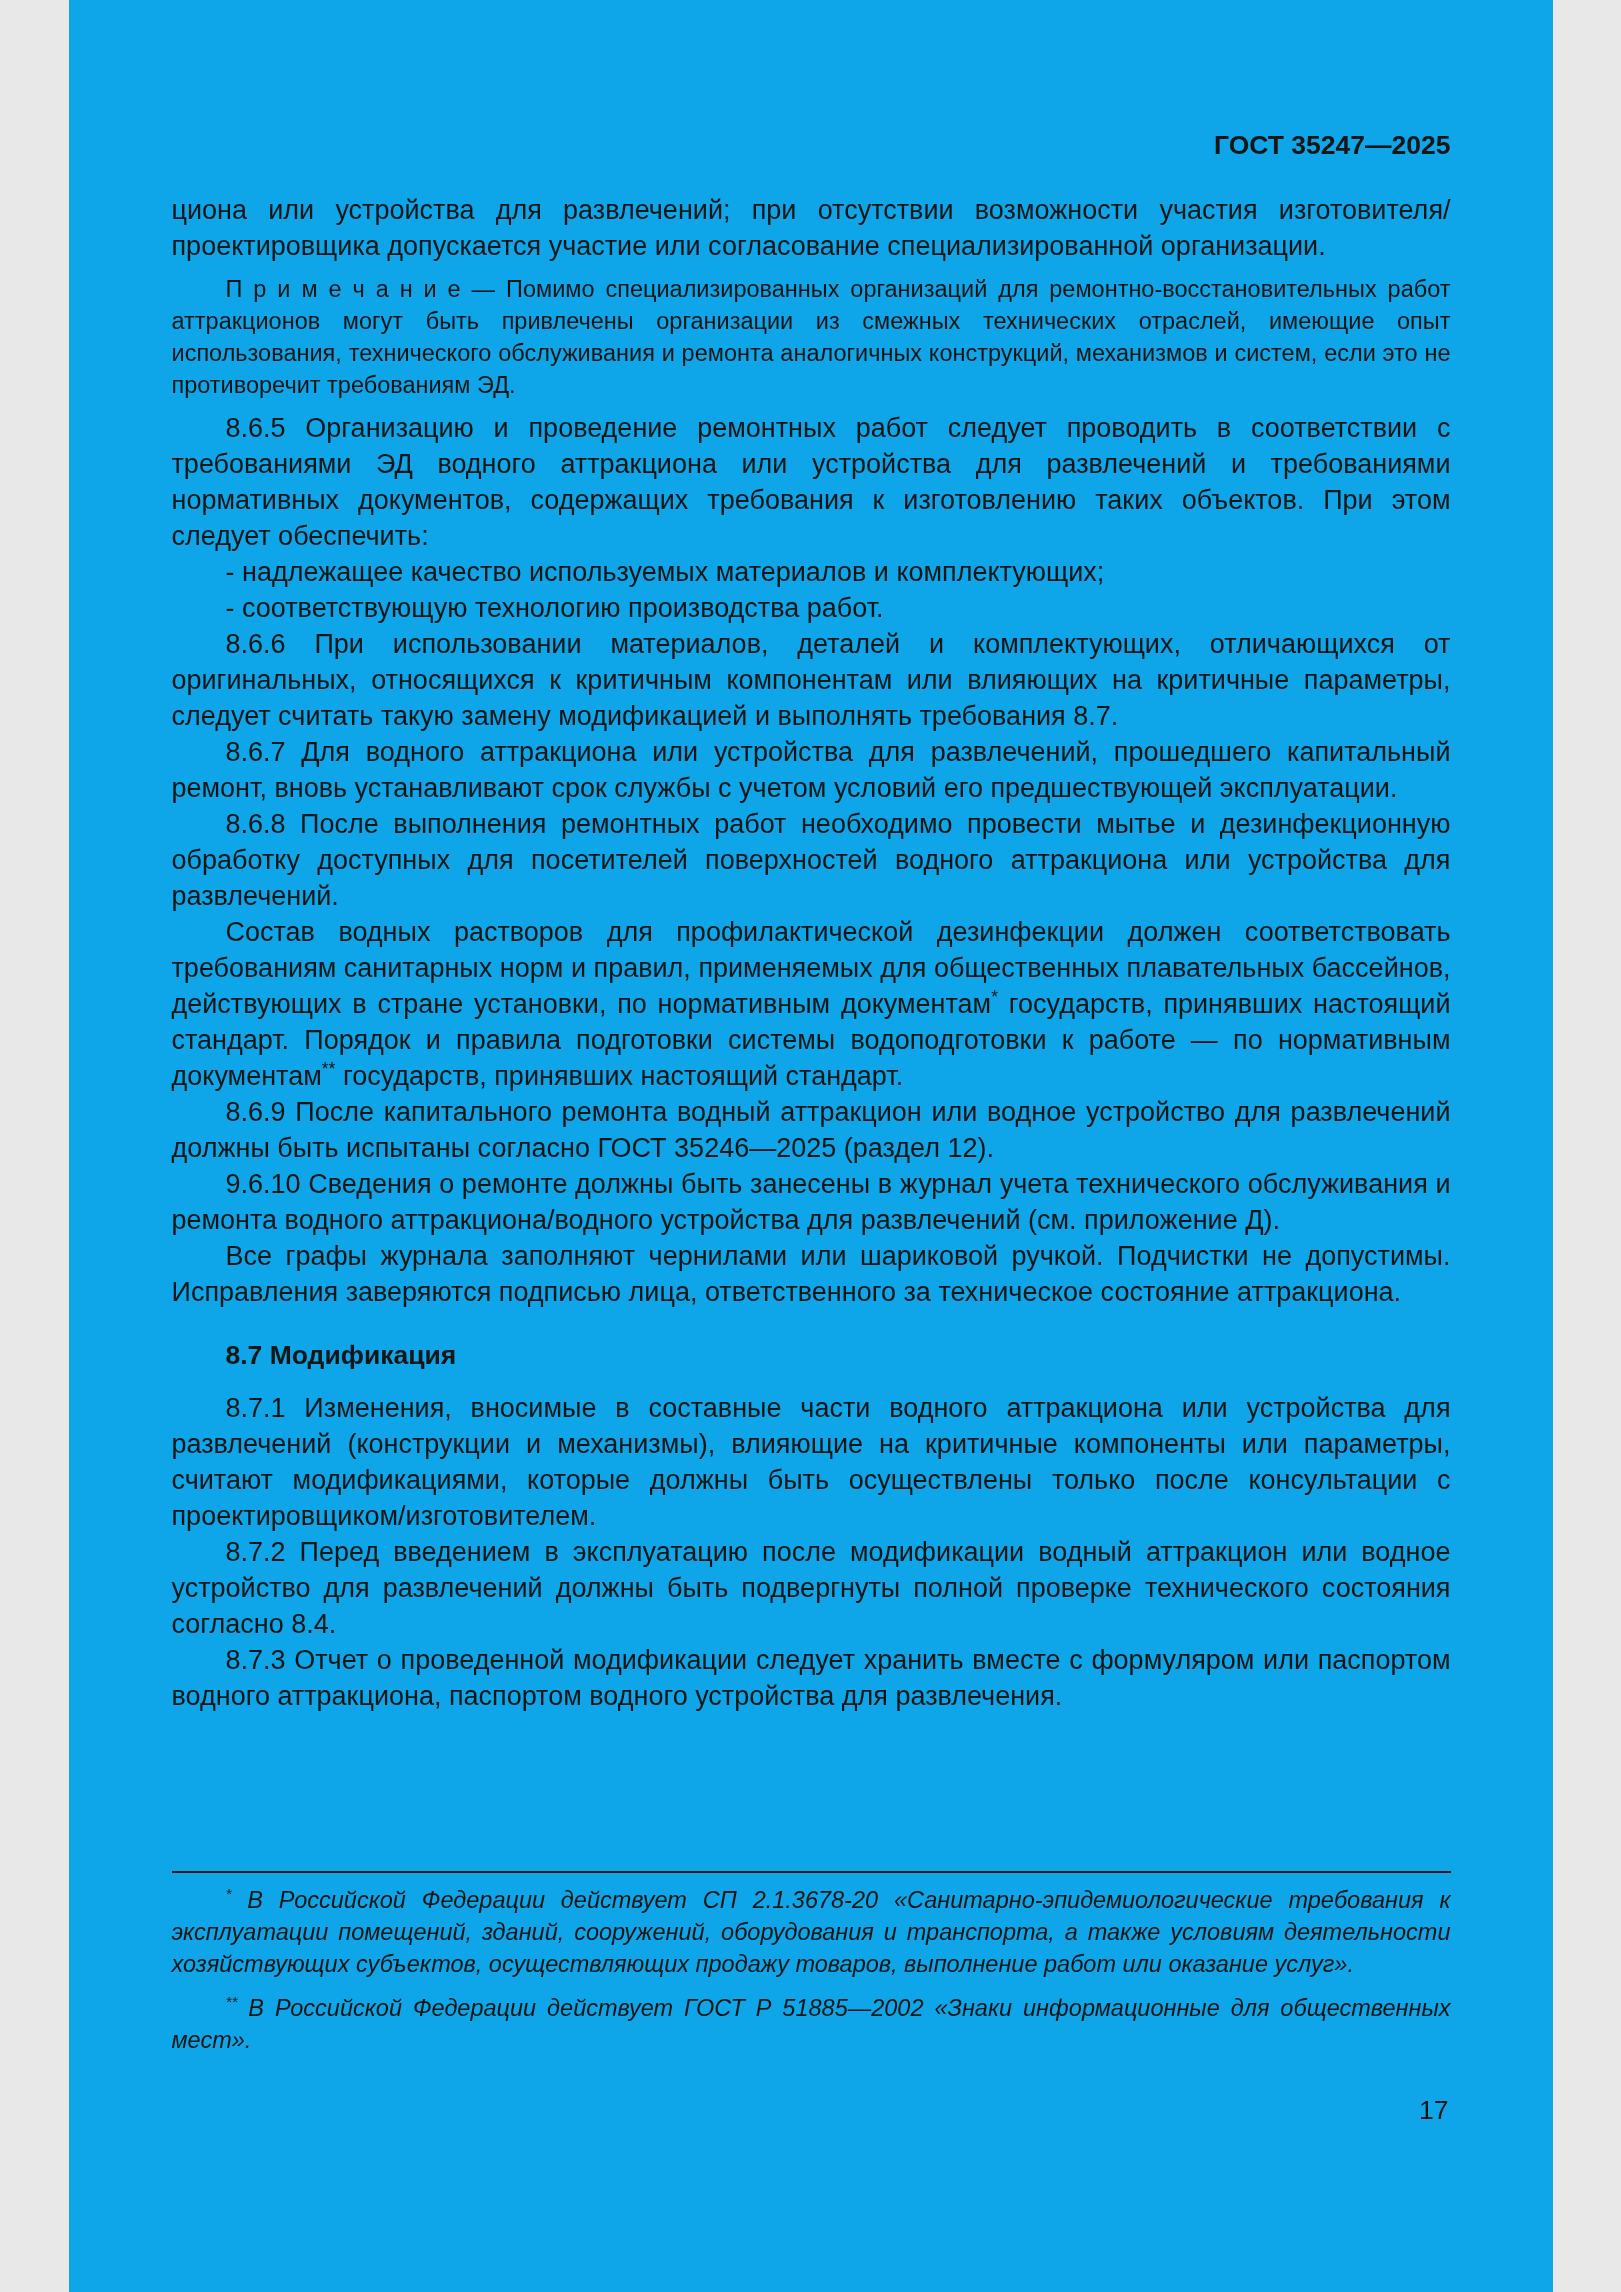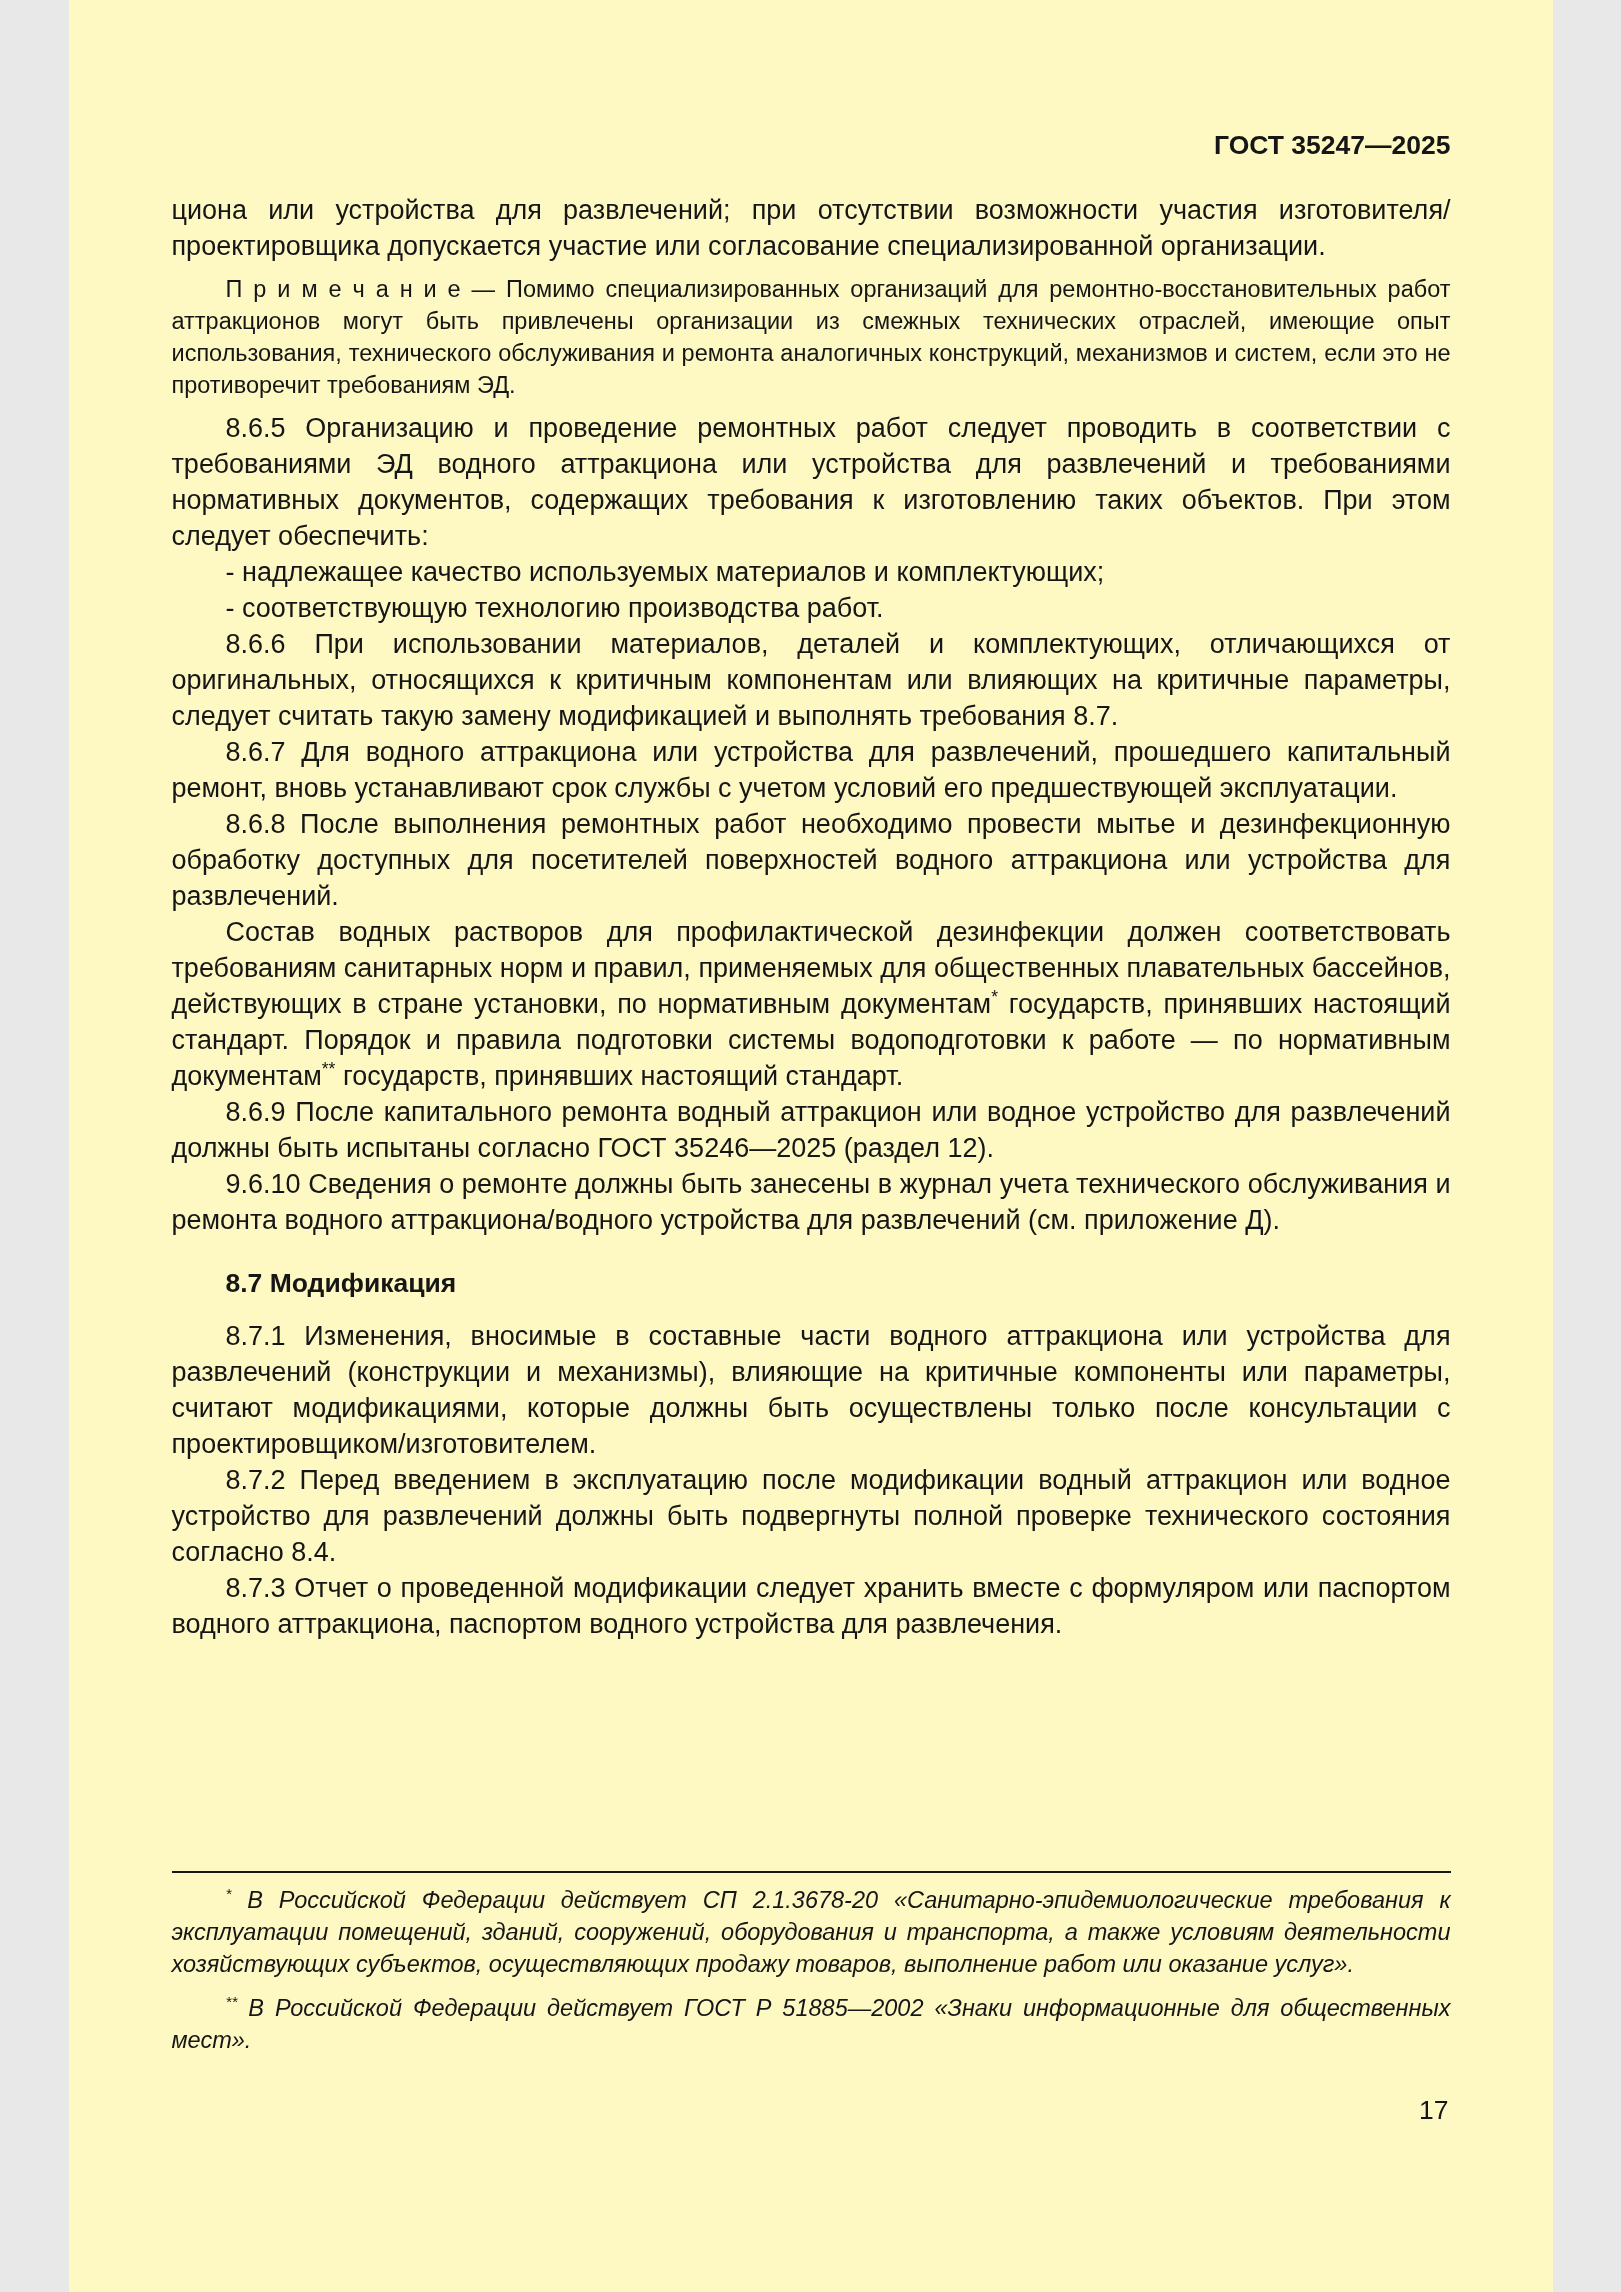--- a/index.html
+++ b/index.html
@@ -1,21 +1,21 @@
 <!DOCTYPE html>
 <html lang="ru"><head>
 <meta charset="utf-8">
 <style>
   html, body { margin: 0; padding: 0; background: #e8e8e8; }
   .page {
     position: relative;
     width: 1484px;
     height: 2293px;
     margin: 0 auto;
-    background: #fef9c3;
+    background: #0ea5e9;
     color: #161616;
     font-family: "Liberation Sans", sans-serif;
     box-sizing: border-box;
     padding: 127px 102px 225px 103px;
     display: flex;
     flex-direction: column;
     overflow: hidden;
   }
   .doc-header {
     text-align: right;
@@ -85,20 +85,21 @@
       <p class="note">П р и м е ч а н и е  — Помимо специализированных организаций для ремонтно-восстановительных работ аттракционов могут быть привлечены организации из смежных технических отраслей, имеющие опыт использования, технического обслуживания и ремонта аналогичных конструкций, механизмов и систем, если это не противоречит требованиям ЭД.</p>
       <p class="para indent">8.6.5  Организацию и проведение ремонтных работ следует проводить в соответствии с требованиями ЭД водного аттракциона или устройства для развлечений и требованиями нормативных документов, содержащих требования к изготовлению таких объектов. При этом следует обеспечить:</p>
       <p class="para indent">-  надлежащее качество используемых материалов и комплектующих;</p>
       <p class="para indent">-  соответствующую технологию производства работ.</p>
       <p class="para indent">8.6.6  При использовании материалов, деталей и комплектующих, отличающихся от оригинальных, относящихся к критичным компонентам или влияющих на критичные параметры, следует считать такую замену модификацией и выполнять требования 8.7.</p>
       <p class="para indent">8.6.7  Для водного аттракциона или устройства для развлечений, прошедшего капитальный ремонт, вновь устанавливают срок службы с учетом условий его предшествующей эксплуатации.</p>
       <p class="para indent">8.6.8  После выполнения ремонтных работ необходимо провести мытье и дезинфекционную обработку доступных для посетителей поверхностей водного аттракциона или устройства для развлечений.</p>
       <p class="para indent">Состав водных растворов для профилактической дезинфекции должен соответствовать требованиям санитарных норм и правил, применяемых для общественных плавательных бассейнов, действующих в стране установки, по нормативным документам<sup>*</sup> государств, принявших настоящий стандарт. Порядок и правила подготовки системы водоподготовки к работе — по нормативным документам<sup>**</sup> государств, принявших настоящий стандарт.</p>
       <p class="para indent">8.6.9  После капитального ремонта водный аттракцион или водное устройство для развлечений должны быть испытаны согласно ГОСТ 35246—2025 (раздел 12).</p>
       <p class="para indent">9.6.10  Сведения о ремонте должны быть занесены в журнал учета технического обслуживания и ремонта водного аттракциона/водного устройства для развлечений (см. приложение Д).</p>
+      <p class="para indent">Все графы журнала заполняют чернилами или шариковой ручкой. Подчистки не допустимы. Исправления заверяются подписью лица, ответственного за техническое состояние аттракциона.</p>
       <p class="heading">8.7  Модификация</p>
       <p class="para indent">8.7.1  Изменения, вносимые в составные части водного аттракциона или устройства для развлечений (конструкции и механизмы), влияющие на критичные компоненты или параметры, считают модификациями, которые должны быть осуществлены только после консультации с проектировщиком/изготовителем.</p>
       <p class="para indent">8.7.2  Перед введением в эксплуатацию после модификации водный аттракцион или водное устройство для развлечений должны быть подвергнуты полной проверке технического состояния согласно 8.4.</p>
       <p class="para indent">8.7.3  Отчет о проведенной модификации следует хранить вместе с формуляром или паспортом водного аттракциона, паспортом водного устройства для развлечения.</p>
     </main>
 
   <section class="footnotes-section">
     <div class="fn-rule"></div>
     <div>
         <p class="footnote"><sup>*</sup> В Российской Федерации действует СП 2.1.3678-20 «Санитарно-эпидемиологические требования к эксплуатации помещений, зданий, сооружений, оборудования и транспорта, а также условиям деятельности хозяйствующих субъектов, осуществляющих продажу товаров, выполнение работ или оказание услуг».</p>

